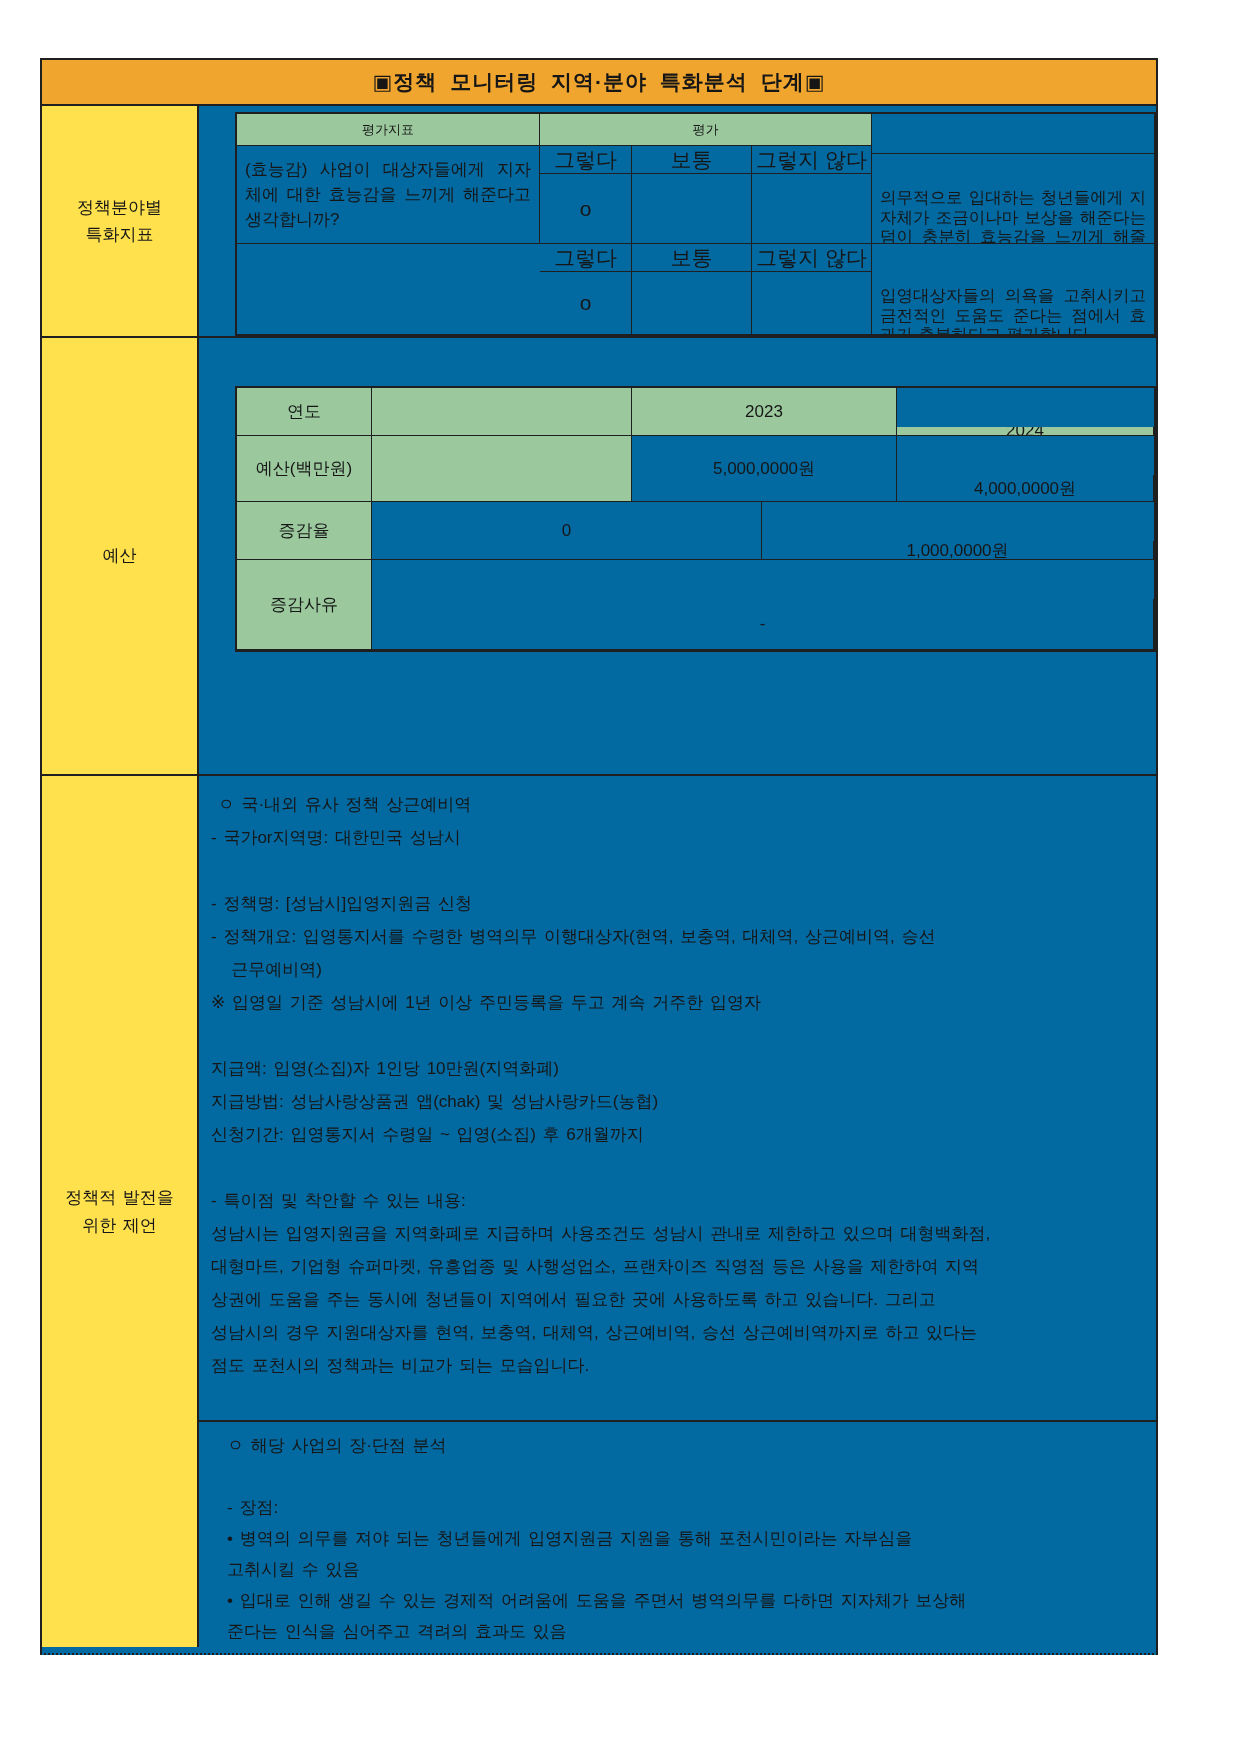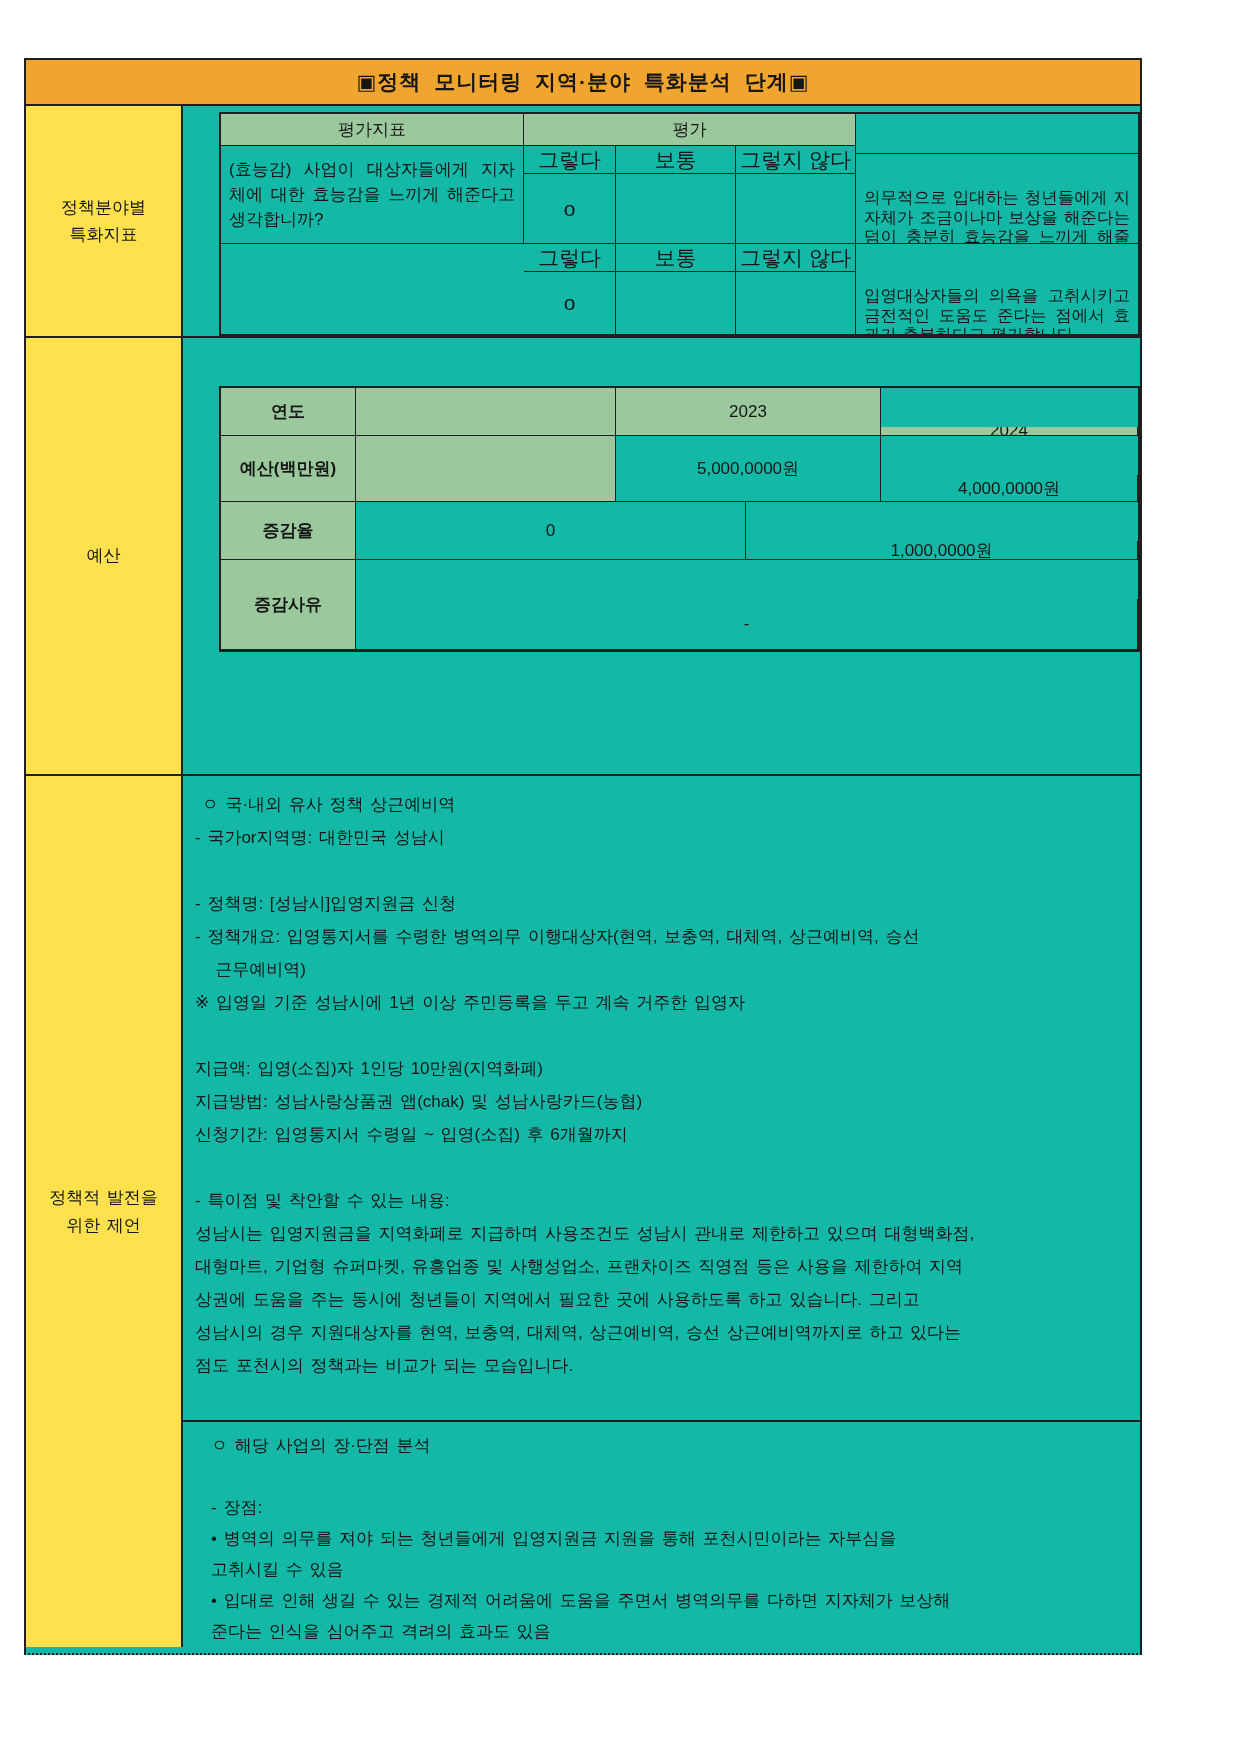--- a/index.html
+++ b/index.html
@@ -2,25 +2,25 @@
 <html style="--header-orange: #F0A52F; --sidebar-yellow: #FFE14D; --cell-green: #9BC99D; --border-dark: #1f1f1f;"><head>
 <meta charset="utf-8">
 <style>
   html,body{margin:0;padding:0;background:#ffffff;}
   body{
     width:1240px;height:1755px;position:relative;
     font-family:"Liberation Sans","DejaVu Sans",sans-serif;
     color:#161616;
   }
   .doc{
-    position:absolute;left:24px;top:58px;width:1118px;height:1597px;
+    position:absolute;left:40px;top:58px;width:1118px;height:1597px;
     box-sizing:border-box;
     border:2px solid var(--border-dark,#1f1f1f);
     border-bottom:2px dotted var(--border-dark,#1f1f1f);
-    background:#14b8a6;
+    background:#0369a1;
   }
   
   .title-bar{
     height:46px;background:var(--header-orange,#F0A52F);
     border-bottom:2px solid var(--border-dark,#1f1f1f);
     display:flex;align-items:center;justify-content:center;
     font-size:21px;font-weight:700;letter-spacing:1px;word-spacing:6px;
     box-sizing:border-box;
   }
   
@@ -45,21 +45,21 @@
     grid-template-rows:32px 28px 70px 28px 62px;
     width:calc(100% - 36px);margin:6px 0 0 36px;
     border:2px solid var(--border-dark,#1f1f1f);
     box-sizing:border-box;
   }
   .ev-cell{
     border-right:1px solid var(--border-dark,#1f1f1f);
     border-bottom:1px solid var(--border-dark,#1f1f1f);
     box-sizing:border-box;overflow:hidden;
   }
-  .ev-head{display:flex;align-items:center;justify-content:center;font-size:17px;}
+  .ev-head{display:flex;align-items:center;justify-content:center;font-size:13px;}
   .no-br{border-right:none;margin-top:39px;}
   .no-bb{border-bottom:none;}
   .q-cell{display:flex;align-items:center;padding:2px 8px;}
   .q-text{
     text-align:justify;text-align-last:left;word-break:break-all;
     font-size:17px;line-height:25px;word-spacing:2px;width:100%;
   }
   .opt,.ans{display:flex;align-items:center;justify-content:center;font-size:21px;}
   .r-cell{
     padding:3px 8px;font-size:16.5px;line-height:19.5px;
@@ -72,21 +72,21 @@
     box-sizing:border-box;
   }
   .bg-row{display:flex;}
   .bg-cell{
     display:flex;align-items:center;justify-content:center;
     font-size:17px;box-sizing:border-box;overflow:hidden;
     border-right:1px solid var(--border-dark,#1f1f1f);
     border-bottom:1px solid var(--border-dark,#1f1f1f);
     text-align:center;
   }
-  .lbl{padding:0 6px;word-break:break-all;line-height:1.5;font-weight:bold;}
+  .lbl{padding:0 6px;word-break:break-all;line-height:1.5;}
   .w135{width:135px;flex-shrink:0;}
   .w260{width:260px;flex-shrink:0;}
   .w265{width:265px;flex-shrink:0;}
   .w390{width:390px;flex-shrink:0;}
   .fx{flex:1;}
   .h48{height:48px;}
   .h66{height:66px;}
   .h58{height:58px;}
   .h90{height:90px;}
   

